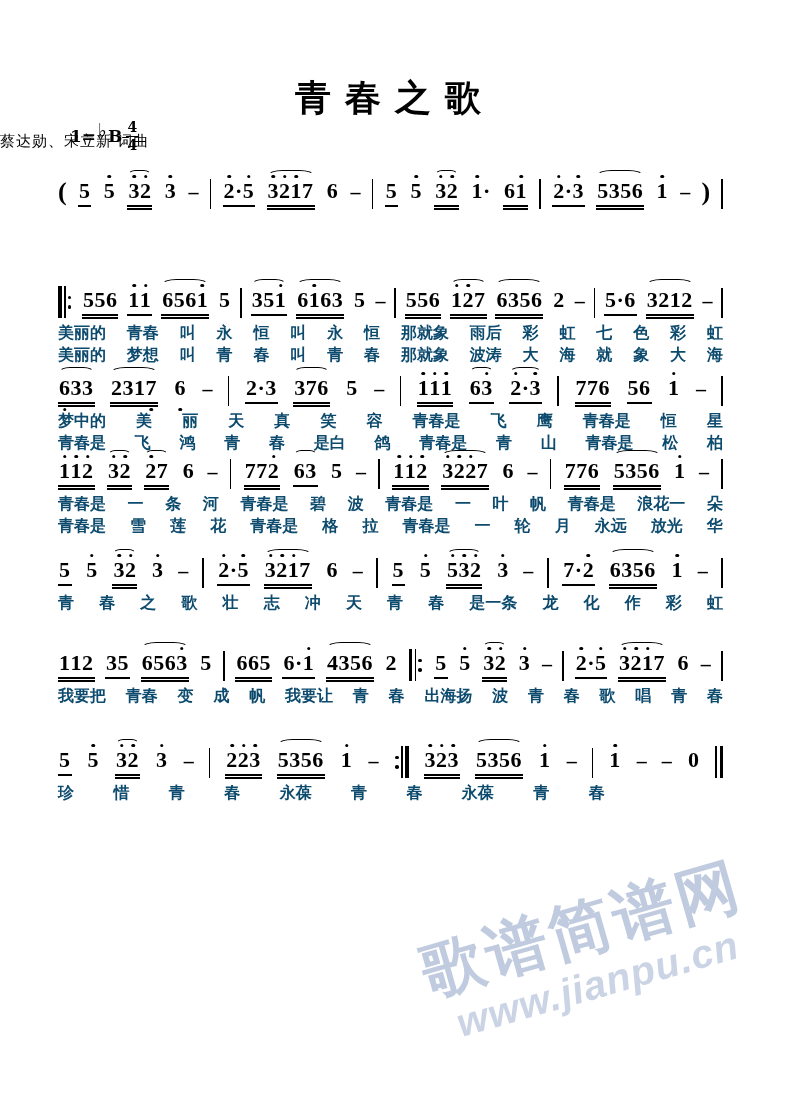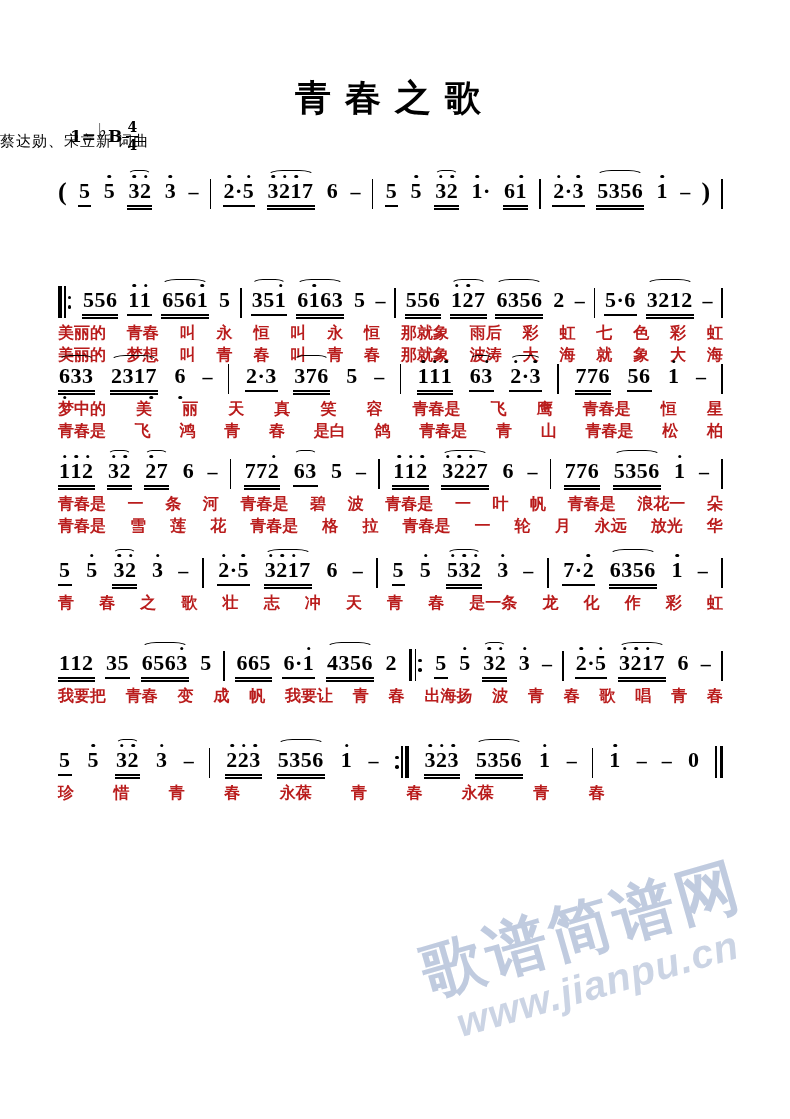--- a/index.html
+++ b/index.html
@@ -40,21 +40,21 @@
   .rep .thick{width:3.5px;height:32px;background:#000;}
   .rep .thin{width:1.6px;height:32px;background:#000;margin:0 0 0 2.5px;}
   .rep .thin.r{margin:0 2.5px 0 0;}
   .rep .dots{display:flex;flex-direction:column;gap:6px;margin:0 2px;}
   .rep .dots i{width:3.5px;height:3.5px;border-radius:50%;background:#000;}
   .fin{display:inline-flex;align-items:center;margin-bottom:4px;height:32px;}
   .fin .thin{width:1.6px;height:32px;background:#000;}
   .fin .thick{width:3.5px;height:32px;background:#000;margin-left:2.5px;}
 
   .lyr{display:flex;justify-content:space-between;font-size:16px;line-height:22px;
-       color:#b91c1c;font-weight:bold;}
+       color:#0c4a6e;font-weight:bold;}
   .lyr:first-of-type{margin-top:4px;}
   .lyr span{white-space:nowrap;}
 
   
   .wm{position:absolute;top:892px;right:2px;width:400px;text-align:center;
       transform:rotate(-16deg);transform-origin:center;color:#b6c3da;opacity:0.85;
       pointer-events:none;}
   .wm .cn{font-size:62px;font-weight:bold;letter-spacing:4px;line-height:1.15;}
   .wm .url{font-size:40px;font-weight:bold;font-style:italic;color:#c3cde0;letter-spacing:1px;}
 </style>
@@ -302,21 +302,21 @@
           <span>那就象</span>
           <span>波涛</span>
           <span>大</span>
           <span>海</span>
           <span>就</span>
           <span>象</span>
           <span>大</span>
           <span>海</span>
         </div>
       </div>
-      <div class="line" style="top: 356px;">
+      <div class="line" style="top: 368px;">
         <div class="notes">
           <span class="grp arc">
             <span class="txt"><span class="ch lo">6</span><span class="ch">3</span><span class="ch">3</span></span>
             <span class="ulines">
               <i class="ul"></i>
               <i class="ul"></i>
             </span>
           </span>
           <span class="grp arc">
             <span class="txt"><span class="ch">2</span><span class="ch">3</span><span class="ch">1</span><span class="ch lo">7</span></span>

